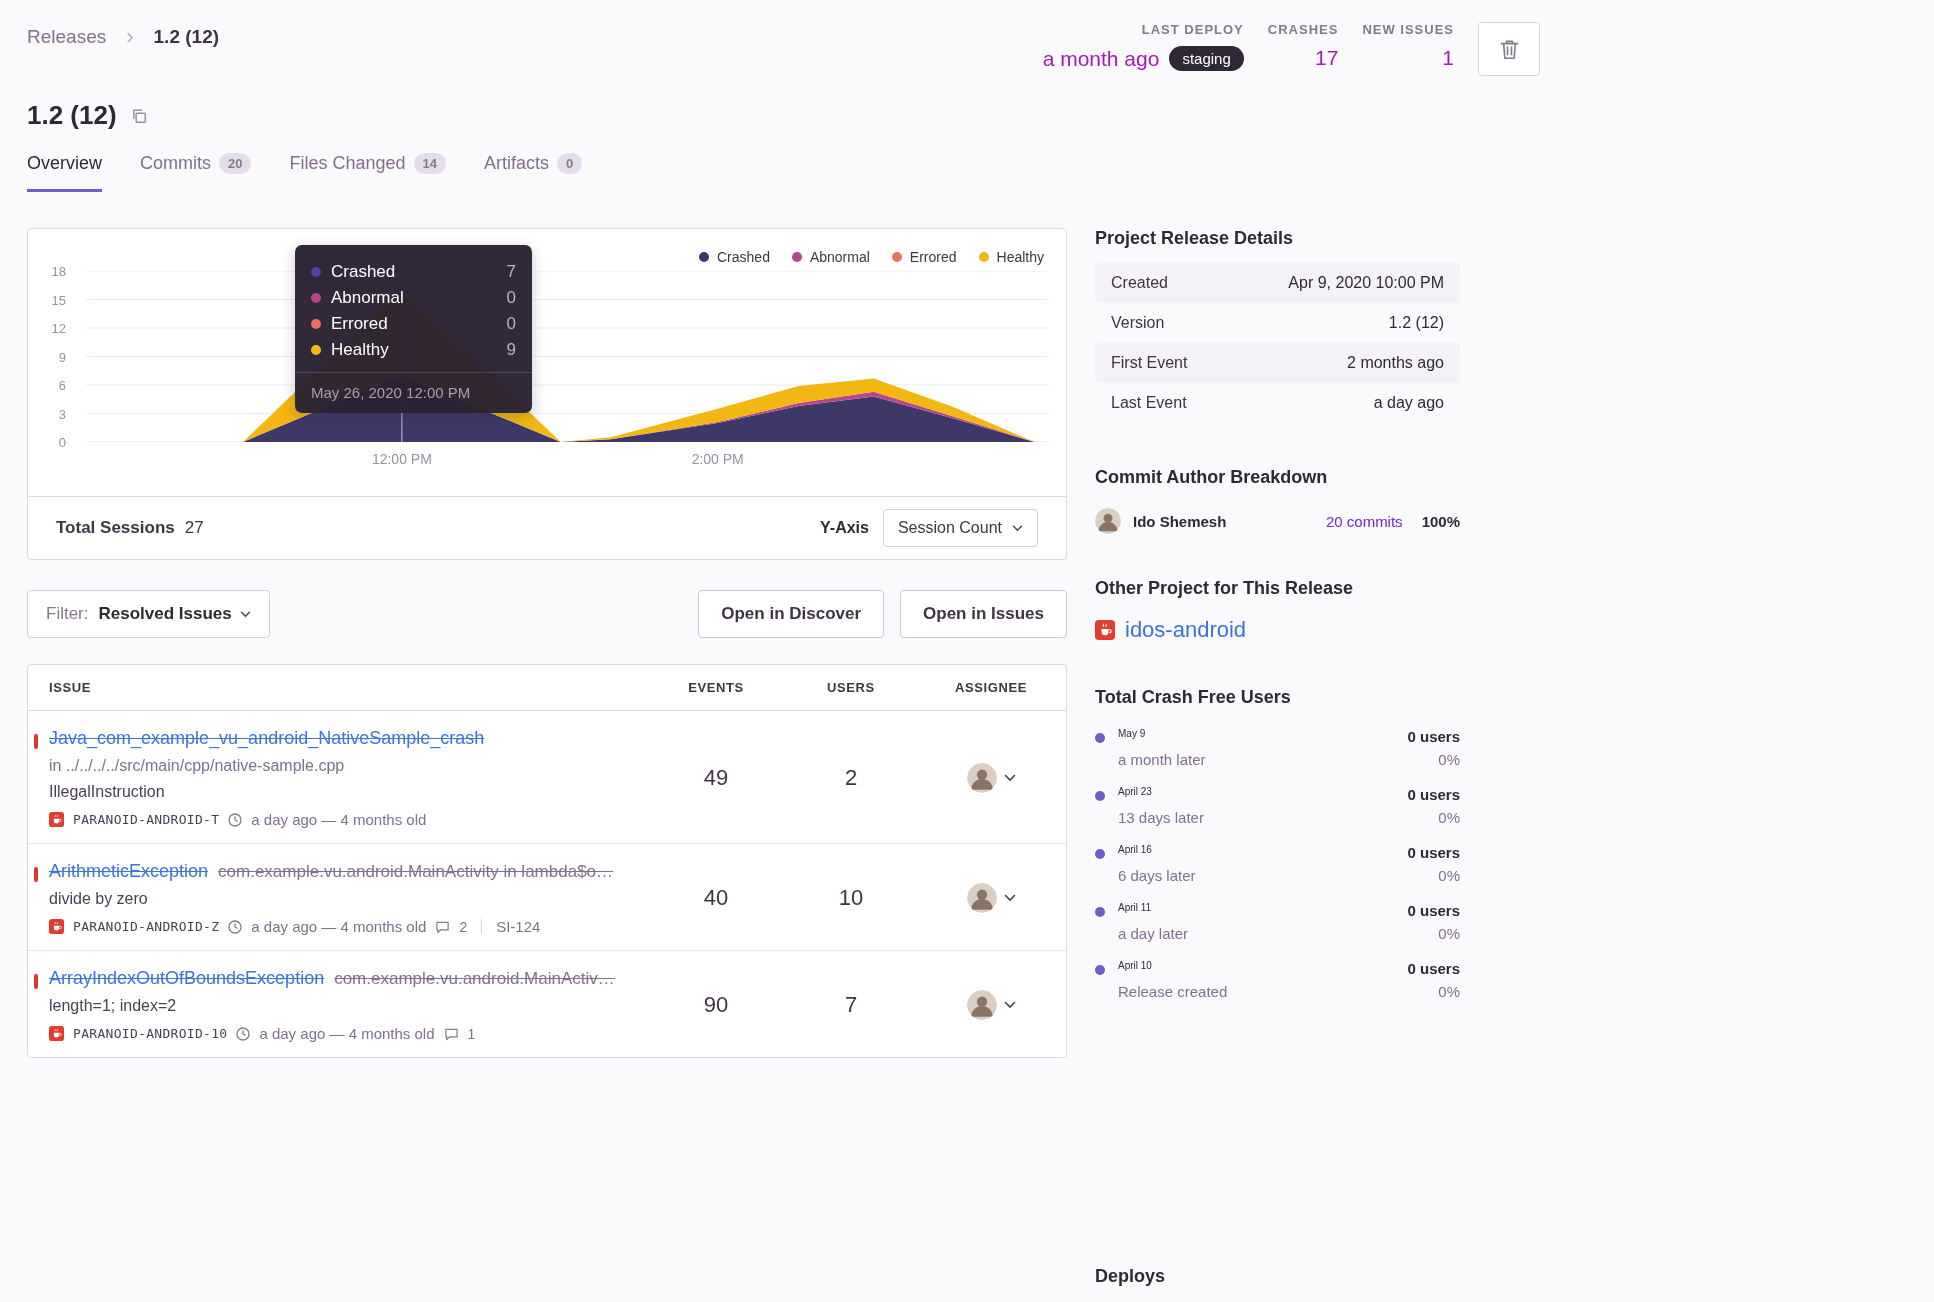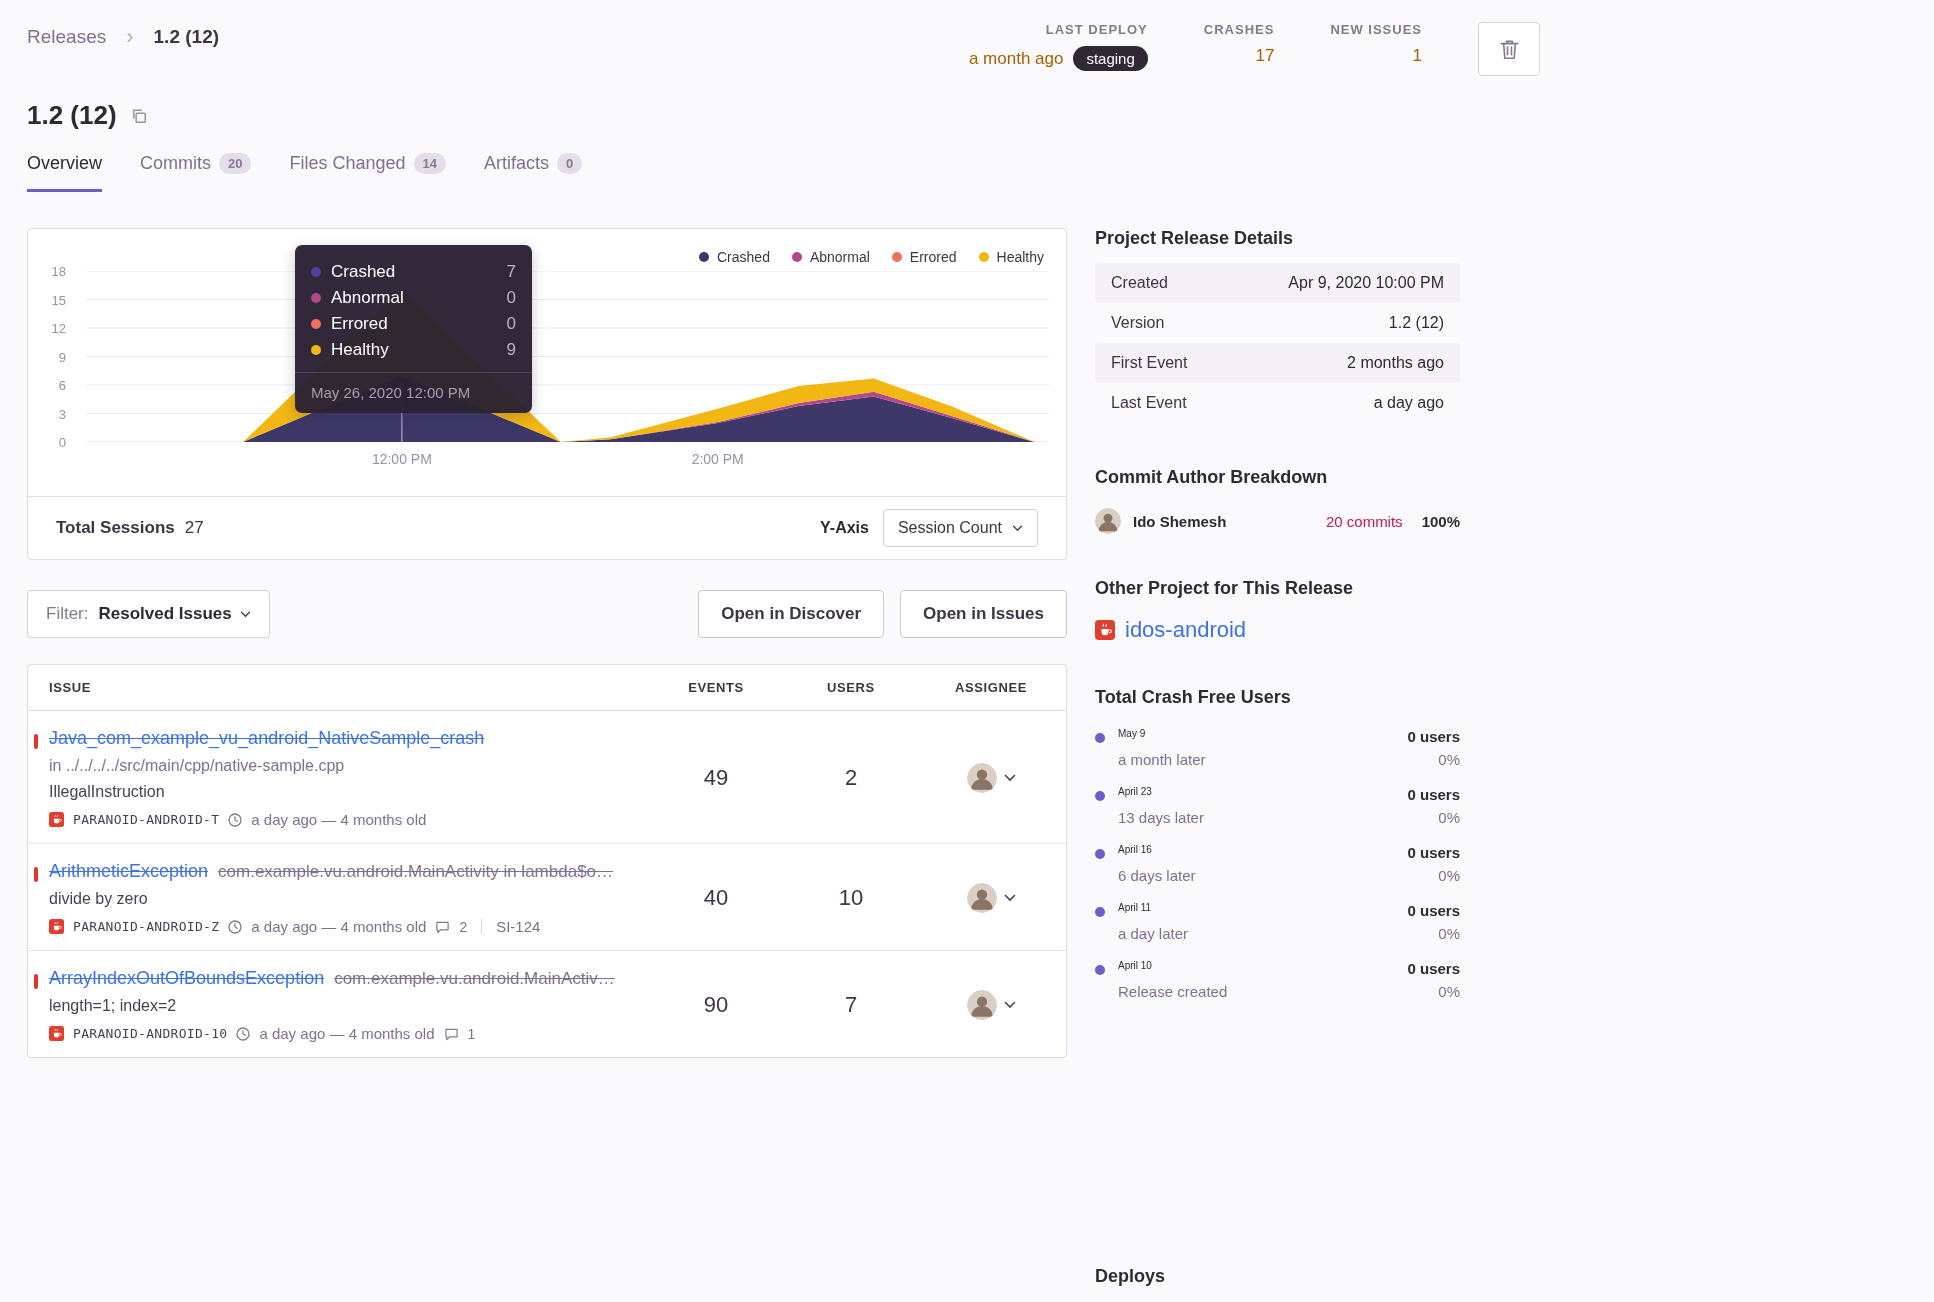--- a/index.html
+++ b/index.html
@@ -6,25 +6,25 @@
   html,body{width:1934px;height:1302px}
   body{background:#FAF9FB;font-family:"Liberation Sans",sans-serif;color:#2F2936;overflow:hidden}
   .page{width:1567px;padding:22px 27px 0}
 
   
   .header-top{display:flex;justify-content:space-between;align-items:flex-start}
   .breadcrumb{display:flex;align-items:center;gap:20px;font-size:19px;padding-top:4px}
   .crumb-link{color:#80708F;text-decoration:none;cursor:pointer}
   .crumb-sep{color:#B7AEC1;font-size:22px;line-height:1}
   .crumb-current{color:#3E3446;font-weight:700}
-  .stats{display:flex;align-items:flex-start;gap:56px}
+  .stats{display:flex;align-items:flex-start;gap:24px}
   .stat{text-align:right}
   .stat-label{font-size:13px;font-weight:700;letter-spacing:1px;color:#857A8C}
   .stat-value-row{margin-top:9px;display:flex;align-items:center;justify-content:flex-end;gap:10px}
-  .stat-value{font-size:17px;color:#a16207}
+  .stat-value{font-size:21px;color:#a21caf}
   .env-pill{background:#2F2936;color:#fff;font-size:15px;padding:4px 13px;border-radius:15px}
   .trash-btn{width:62px;height:54px;background:#fff;border:1px solid #DBD3E2;border-radius:4px;display:flex;align-items:center;justify-content:center;cursor:pointer}
   .title-row{display:flex;align-items:center;gap:12px;margin-top:24px}
   .page-title{font-size:26px;font-weight:700;color:#2F2936}
   .copy-btn{background:none;border:none;cursor:pointer;display:flex;padding:2px}
   .tabs{display:flex;gap:38px;margin-top:22px}
   .tab{display:flex;align-items:center;gap:8px;font-size:18px;color:#80708F;padding-bottom:15px;cursor:pointer;border-bottom:3px solid transparent}
   .tab.active{color:#2F2936;border-bottom-color:#6C5FC7}
   .tab-pill{background:#E4DEEA;color:#857A8C;font-size:13px;font-weight:700;padding:3px 9px;border-radius:11px}
 
@@ -95,21 +95,21 @@
   
   .sidebar h3{font-size:18px;font-weight:700;color:#2F2936}
   .detail-rows{margin-top:14px}
   .detail-row{display:flex;justify-content:space-between;align-items:center;padding:11px 16px;border-radius:4px;font-size:16px}
   .detail-row.alt{background:#F4F1F7}
   .detail-row .dlabel{color:#3E3446}
   .detail-row .dvalue{color:#2F2936}
   .sb-heading-2{margin-top:44px}
   .author-row{margin-top:20px;display:flex;align-items:center}
   .author-name{font-size:15px;font-weight:700;margin-left:12px;flex:1}
-  .author-commits{font-size:15px;color:#be185d}
+  .author-commits{font-size:15px;color:#6d28d9}
   .author-pct{font-size:15px;font-weight:700;margin-left:19px}
   .project-row{margin-top:18px;display:flex;align-items:center;gap:10px}
   .project-link{font-size:22px;color:#3D74DB;text-decoration:none;cursor:pointer}
   .cf-rows{margin-top:20px}
   .cf-row{display:flex;margin-bottom:18px}
   .cf-bullet{width:10px;height:10px;border-radius:50%;background:#6C5FC7;margin-top:5px;flex:none}
   .cf-main{flex:1;margin-left:13px}
   .cf-date{font-size:10px;font-weight:400;color:#2F2936}
   .cf-sub{margin-top:12px;font-size:15px;color:#80708F}
   .cf-right{text-align:right}

